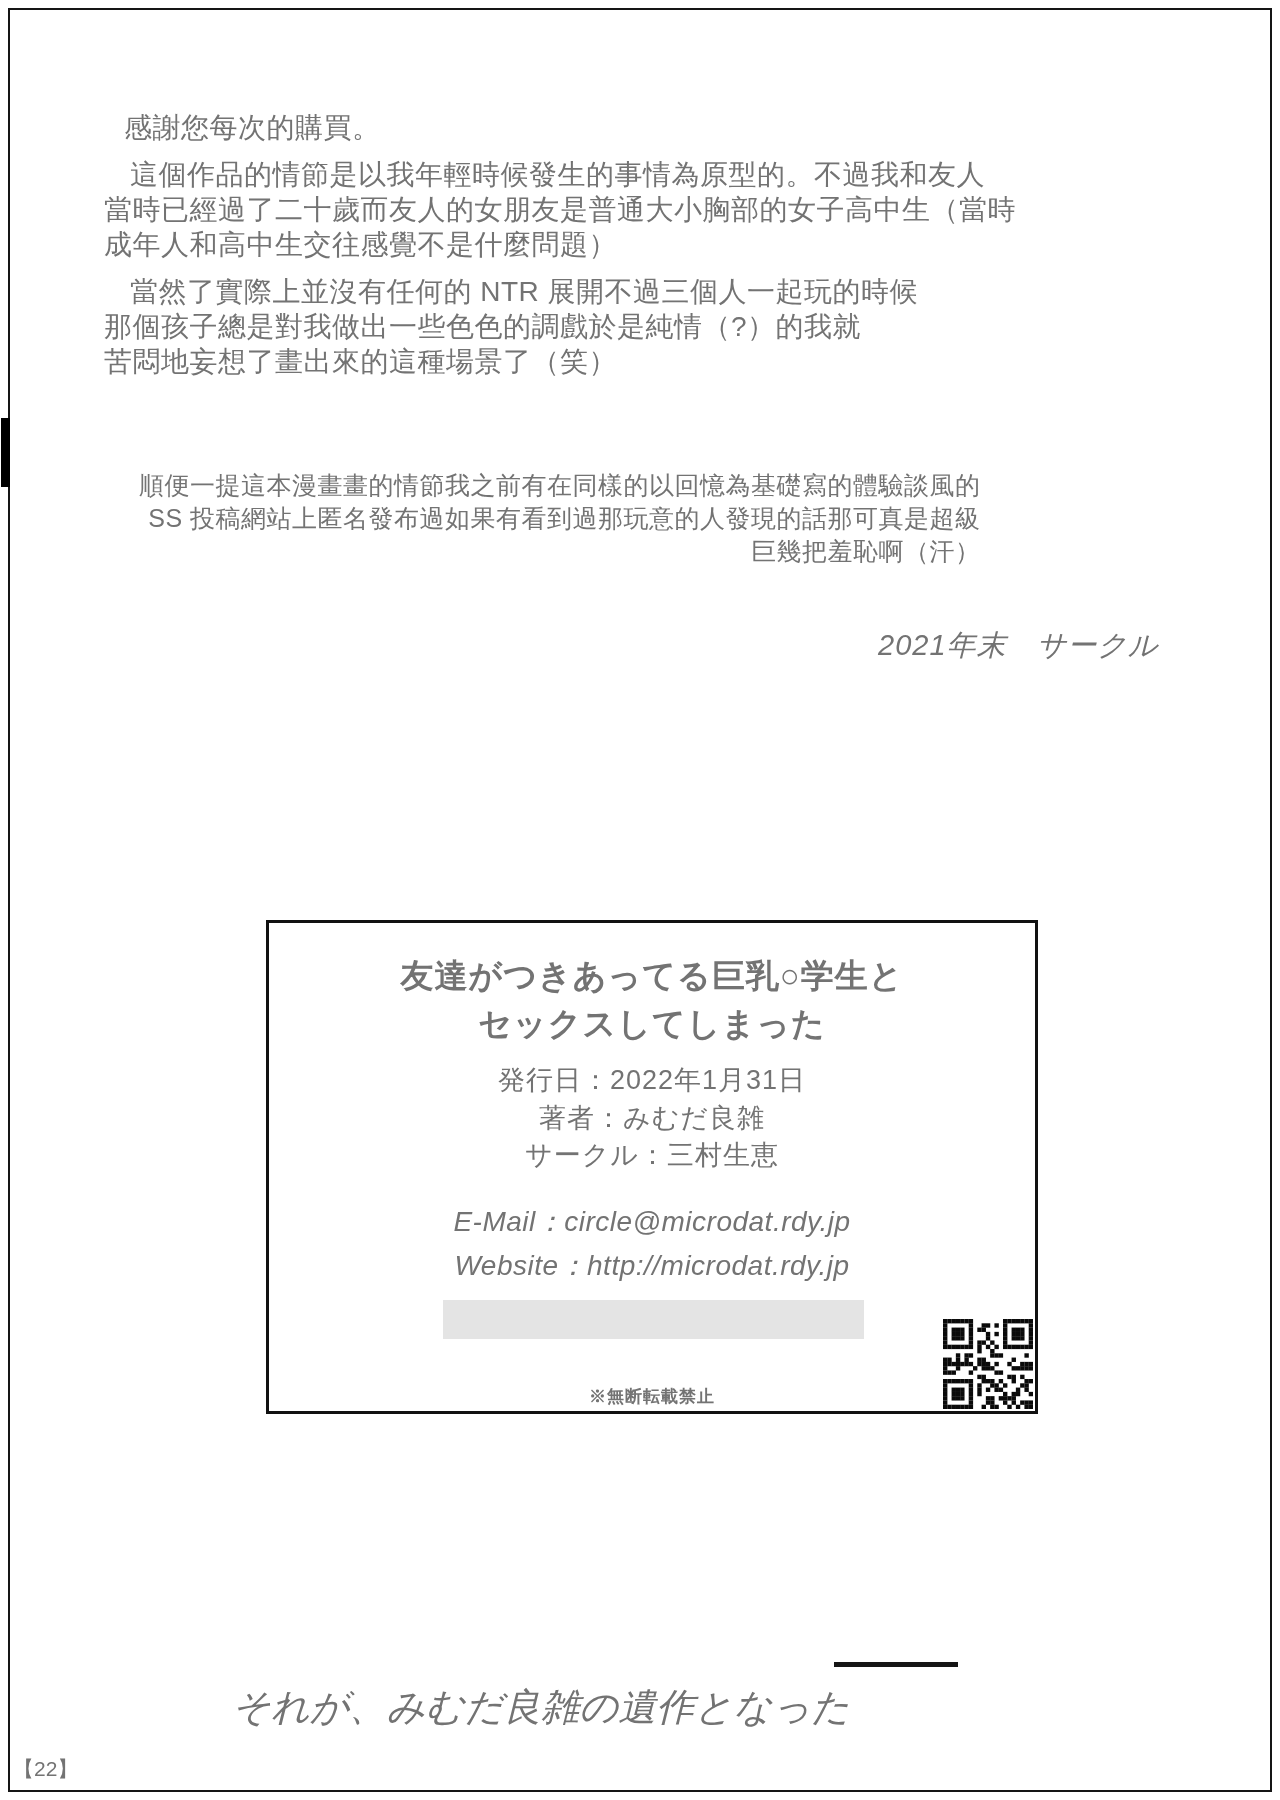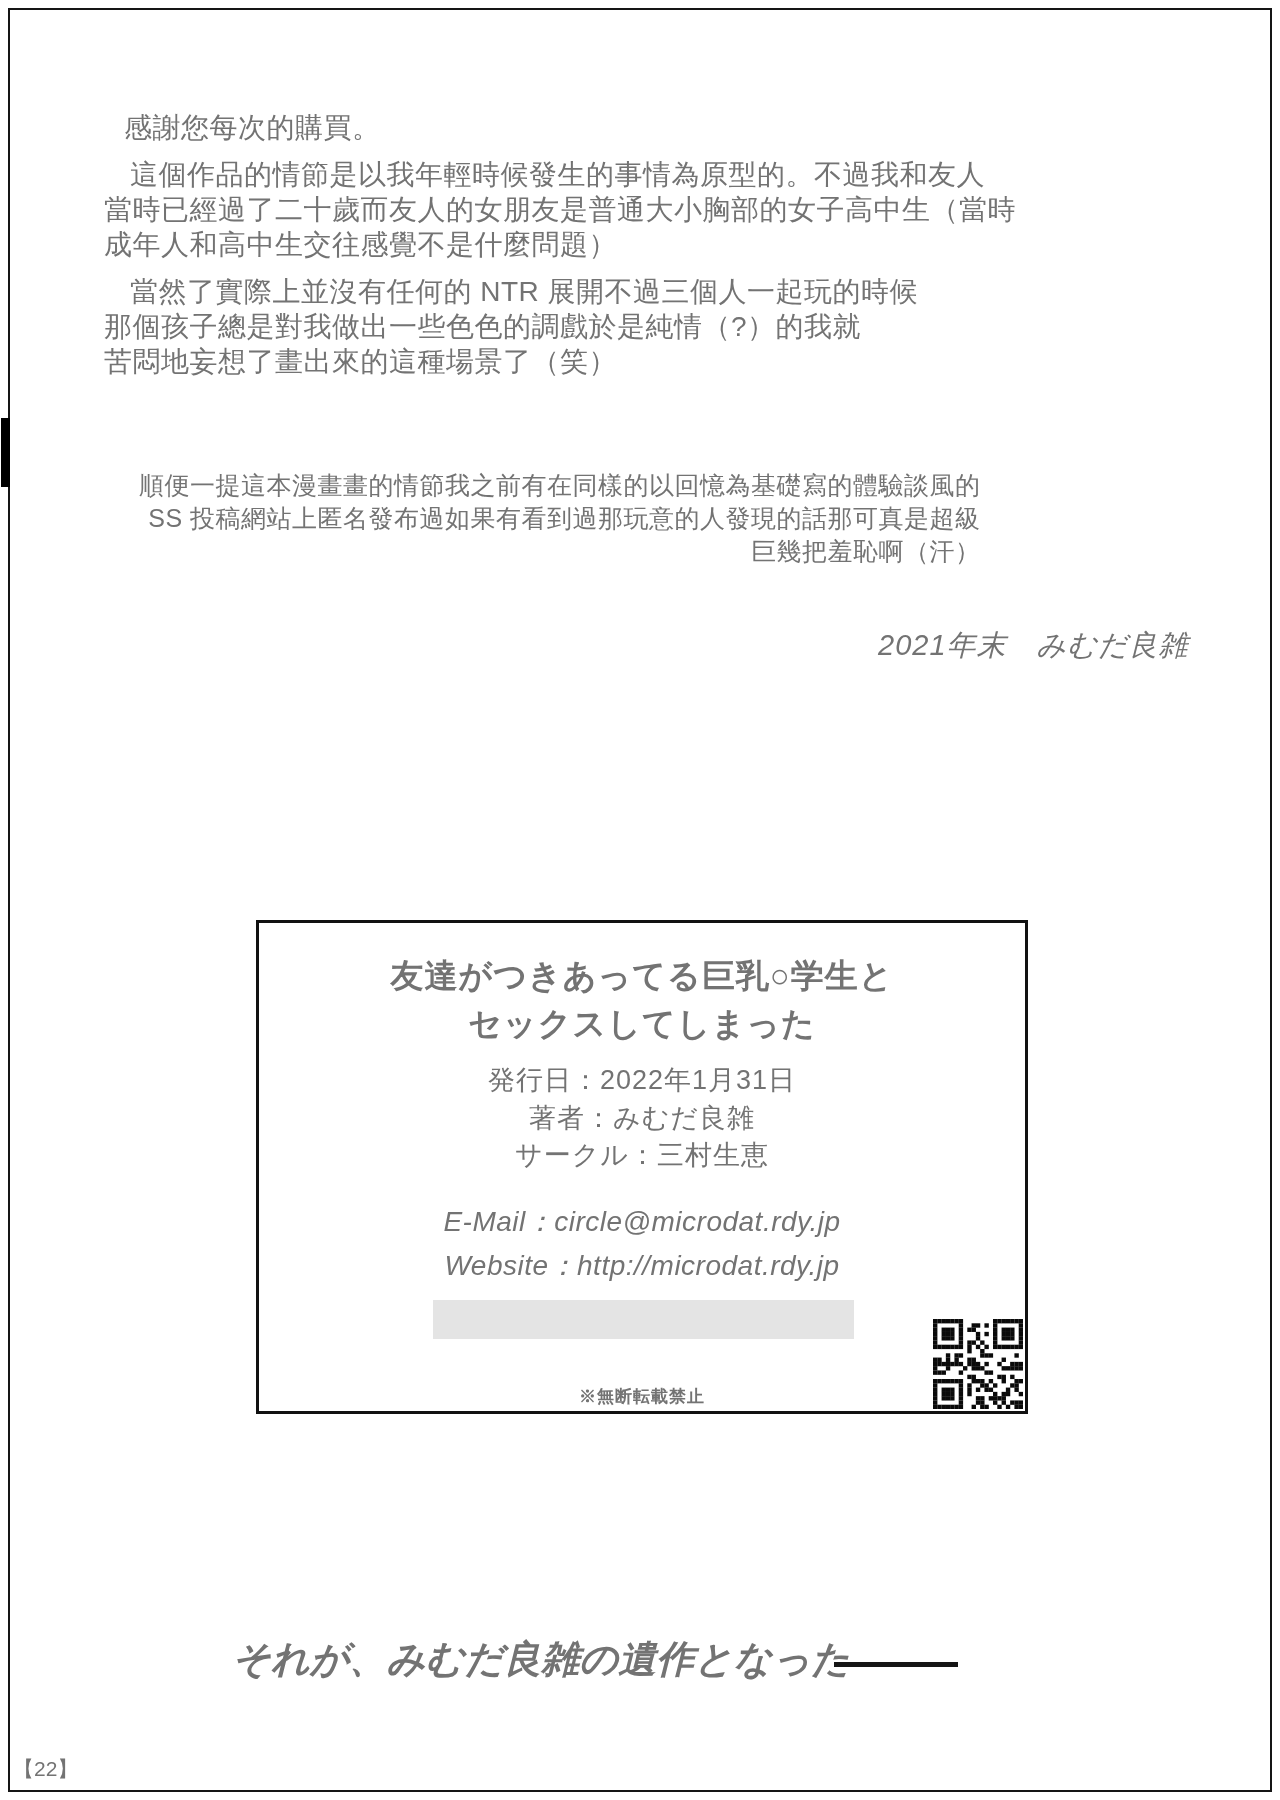--- a/index.html
+++ b/index.html
@@ -24,44 +24,44 @@
   .para .indent{padding-left:26px;}
   #para1{left:124px;top:110px;}
   #para2{left:104px;top:157px;}
   #para3{left:104px;top:274px;}
   #para4{left:113px;top:469px;font-size:25px;line-height:33px;text-align:right;}
   #signature{
     position:absolute;left:878px;top:626px;
     font-size:29px;font-style:italic;letter-spacing:1px;white-space:nowrap;
   }
   #colophon{
-    position:absolute;left:256px;top:920px;width:772px;height:494px;
+    position:absolute;left:266px;top:920px;width:772px;height:494px;
     border:3px solid #111;box-sizing:border-box;background:#fff;
   }
   #colophon .center{position:absolute;left:0;width:766px;text-align:center;white-space:nowrap;}
   .title-line{font-size:33px;font-weight:bold;letter-spacing:1px;}
   #title1{top:31px;}
   #title2{top:79px;}
   .pub-line{font-size:27px;letter-spacing:1px;}
   #pubdate{top:139px;}
   #author{top:177px;}
   #circle{top:214px;}
   .net-line{font-size:28px;letter-spacing:0.5px;font-style:italic;}
   #email{top:280px;}
   #website{top:324px;}
   #censor-bar{
     position:absolute;left:174px;top:377px;width:421px;height:39px;
     background:#e4e4e4;
   }
   #qr{position:absolute;left:674px;top:396px;width:90px;height:90px;}
   #notice{top:462px;font-size:17px;letter-spacing:1px;font-weight:bold;}
   #final-line{
-    position:absolute;left:232px;top:1634px;
+    position:absolute;left:232px;top:1682px;
     font-family:"DejaVu Serif",serif;
-    font-size:38px;font-weight:bold;font-style:italic;
+    font-size:38px;font-weight:normal;font-style:italic;
     letter-spacing:0px;white-space:nowrap;
   }
   #long-dash{
     position:absolute;left:834px;top:1662px;width:124px;height:5px;
     background:#151515;
   }
   #page-number{
     position:absolute;left:13px;top:1755px;
     font-size:21px;letter-spacing:0px;
   }
@@ -89,21 +89,21 @@
     <div>那個孩子總是對我做出一些色色的調戲於是純情（?）的我就</div>
     <div>苦悶地妄想了畫出來的這種場景了（笑）</div>
   </div>
 
   <div id="para4" class="para">
     <div class="indent">順便一提這本漫畫畫的情節我之前有在同樣的以回憶為基礎寫的體驗談風的</div>
     <div>SS 投稿網站上匿名發布過如果有看到過那玩意的人發現的話那可真是超級</div>
     <div>巨幾把羞恥啊（汗）</div>
   </div>
 
-  <div id="signature">2021年末　みむだ良雑</div>
+  <div id="signature">2021年末　サークル</div>
 
   <div id="colophon">
     <div id="title1" class="center title-line">友達がつきあってる巨乳○学生と</div>
     <div id="title2" class="center title-line">セックスしてしまった</div>
 
     <div id="pubdate" class="center pub-line">発行日：2022年1月31日</div>
     <div id="author" class="center pub-line">著者：みむだ良雑</div>
     <div id="circle" class="center pub-line">サークル：三村生恵</div>
 
     <div id="email" class="center net-line">E-Mail：circle@microdat.rdy.jp</div>

